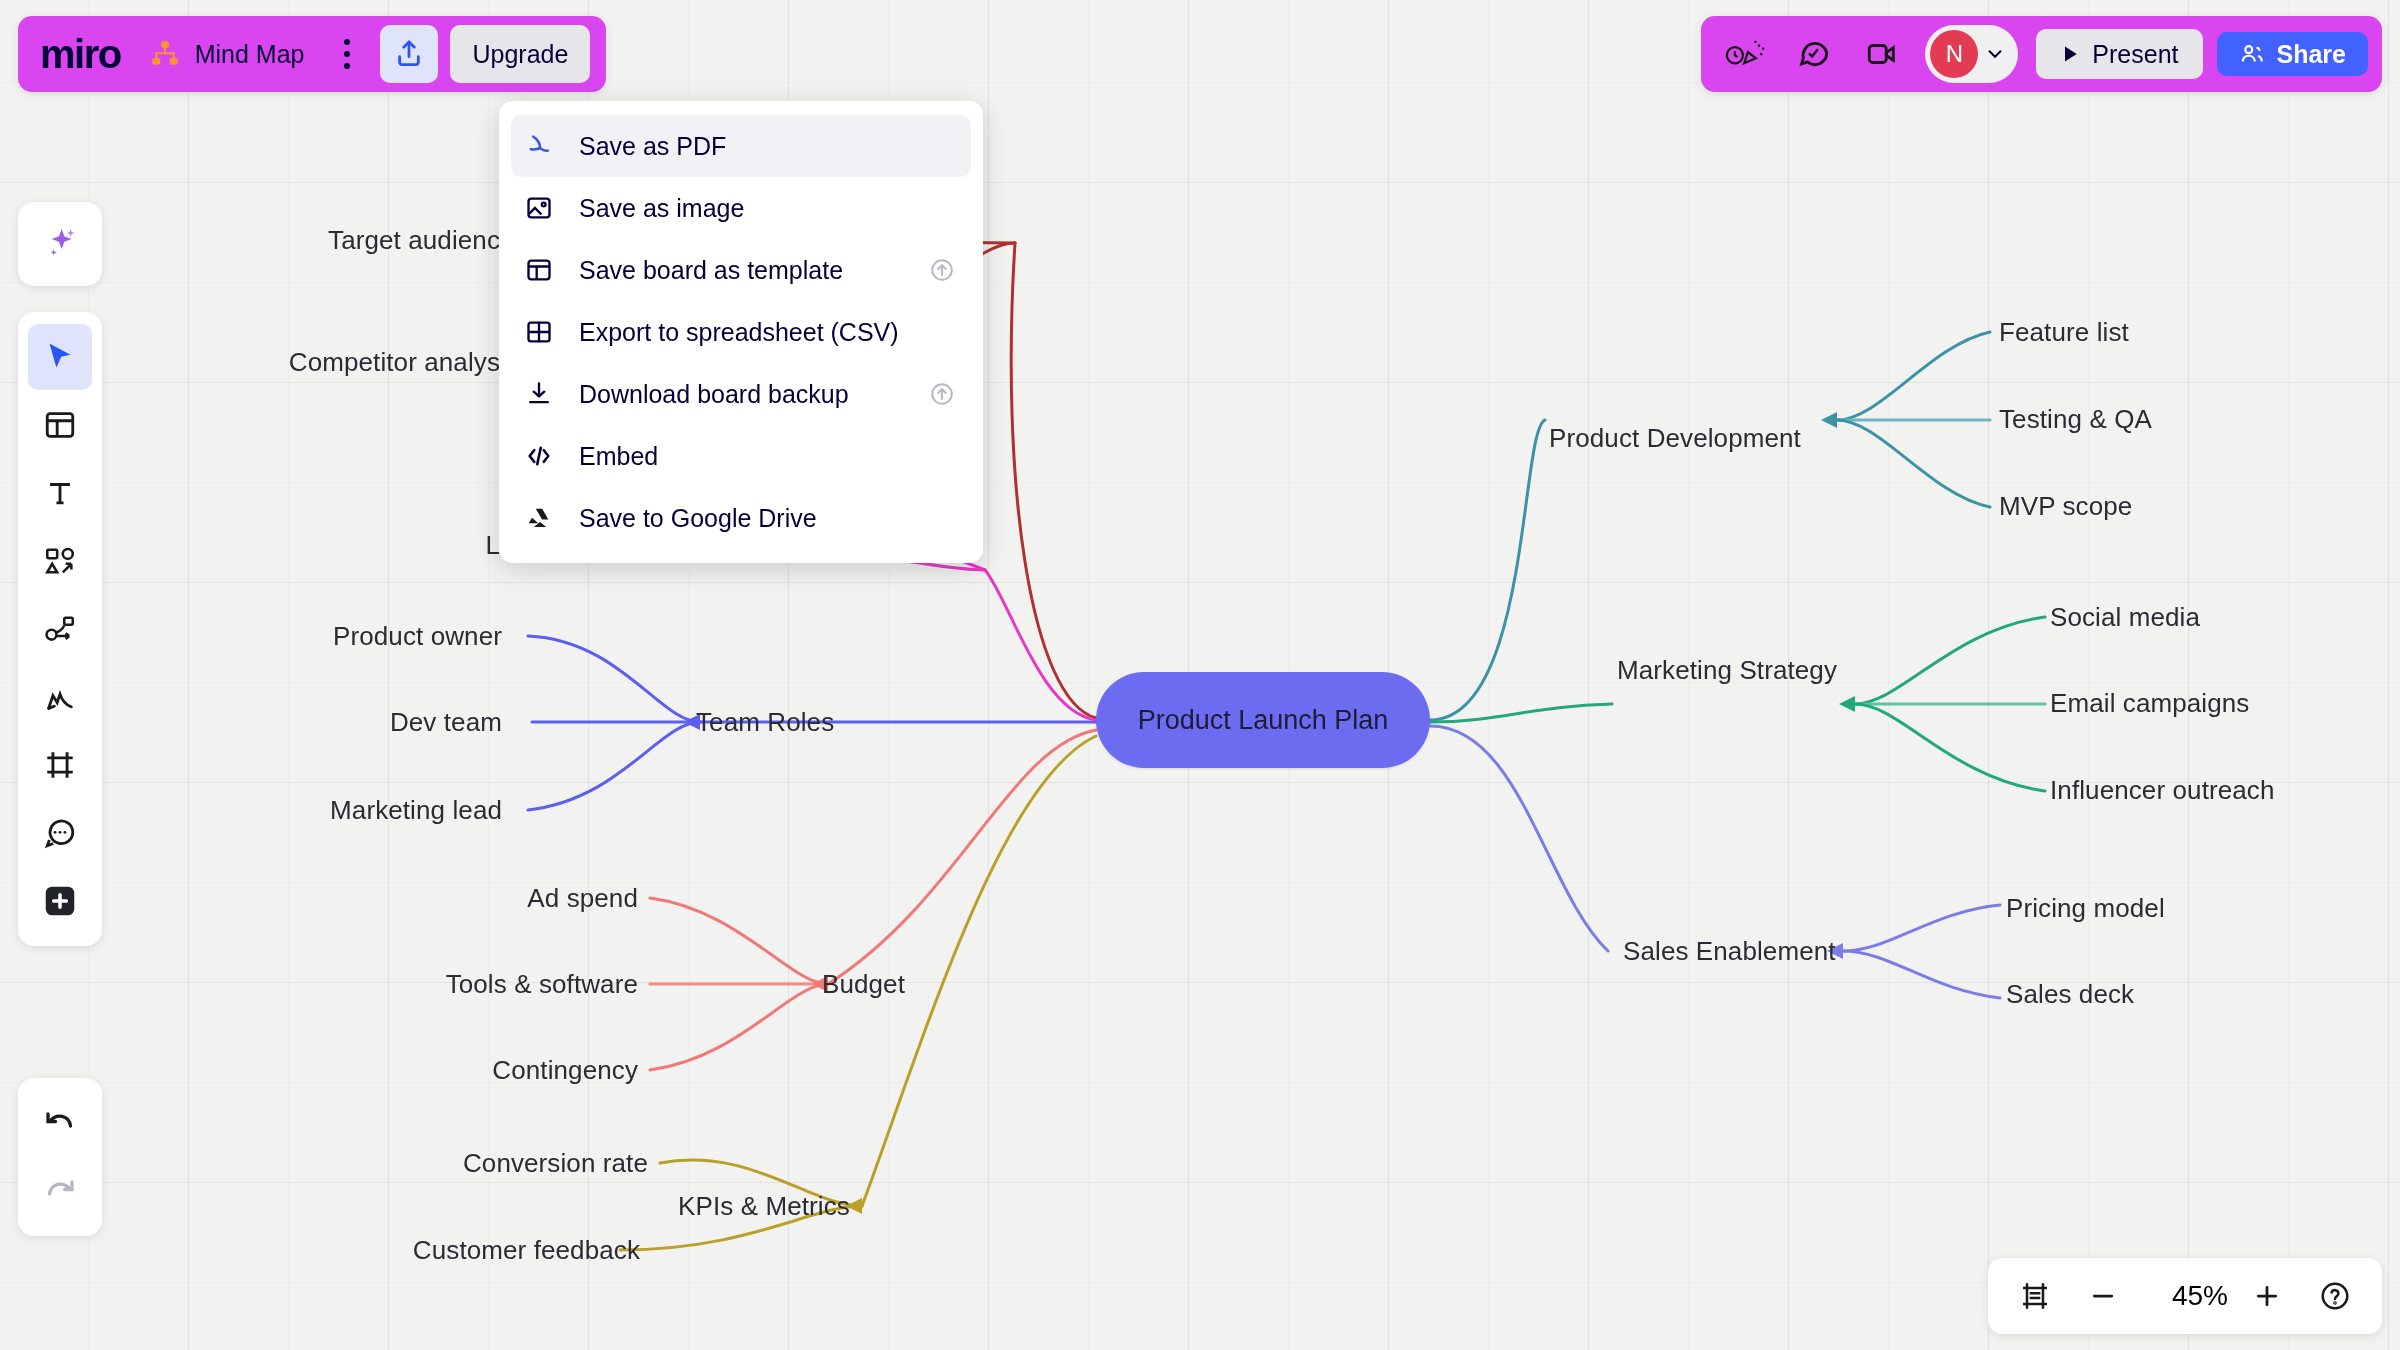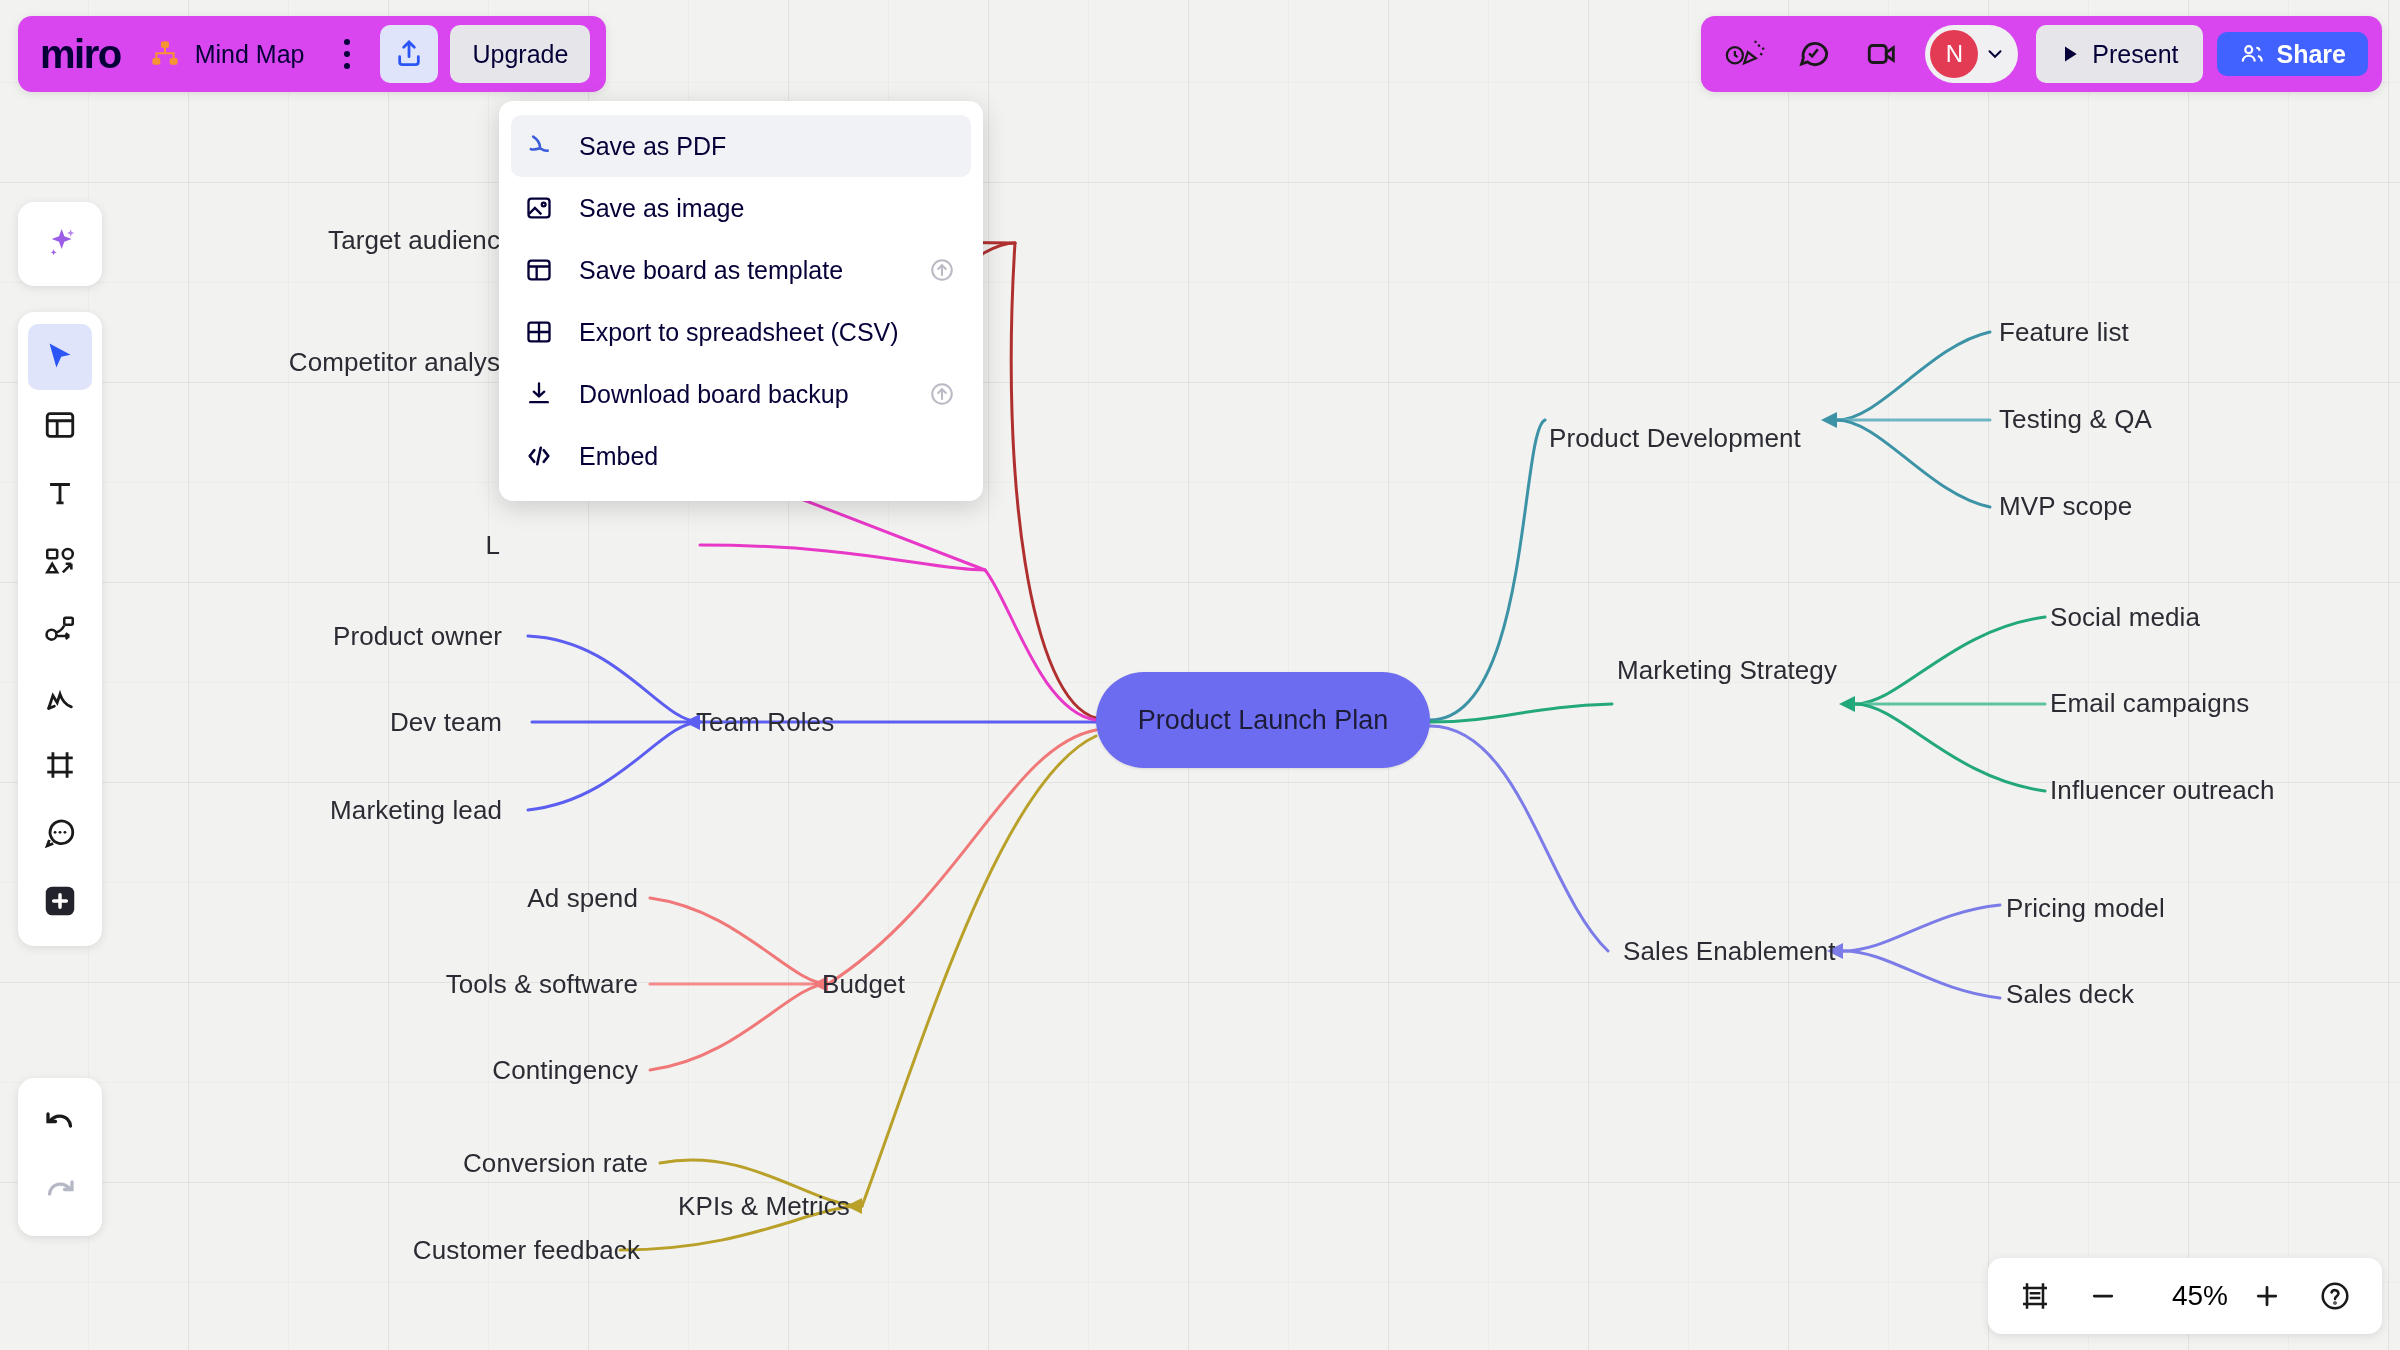--- a/index.html
+++ b/index.html
@@ -90,21 +90,21 @@
     display: flex; align-items: center; gap: 6px;
     background: #f0f0f3; border-radius: 30px; padding: 5px 12px 5px 5px;
     margin: 0 6px; cursor: pointer;
   }
   #avatar {
     width: 48px; height: 48px; border-radius: 50%;
     background: #e23b53; color: #fff; font-size: 24px;
     display: flex; align-items: center; justify-content: center;
   }
   #present-btn {
-    height: 58px; padding: 0 24px; border-radius: 10px; background: #e6e6ea;
+    height: 50px; padding: 0 24px; border-radius: 10px; background: #e6e6ea;
     color: #050038; font-size: 25px; display: flex; align-items: center; gap: 12px;
     cursor: pointer; margin-left: 6px;
   }
   #share-btn {
     height: 44px; padding: 12px 22px; border-radius: 10px; background: #4262ff;
     color: #fff; font-size: 25px; font-weight: 600; display: flex; align-items: center;
     gap: 12px; cursor: pointer; margin-left: 8px;
   }
 
   
@@ -470,20 +470,30 @@
 
     <div class="menu-item">
       <span class="mi-icon">
         <svg width="28" height="28" viewBox="0 0 24 24" fill="none" stroke="#050038" stroke-width="2.2" stroke-linecap="round" stroke-linejoin="round">
           <path d="M8 7l-4 5 4 5M16 7l4 5-4 5M13.5 5l-3 14"></path>
         </svg>
       </span>
       <span>Embed</span>
     </div>
 
+    <div class="menu-item">
+      <span class="mi-icon">
+        <svg width="28" height="28" viewBox="0 0 24 24">
+          <path d="M9.3 4h5.4l5.3 9.2h-5.4z" fill="#1a1a1a"></path>
+          <path d="M3.2 16.5L6 11.7l5.4 4.8z" fill="#1a1a1a"></path>
+          <path d="M7.6 19.8l5.2-4.3 5.5 4.3z" fill="#1a1a1a"></path>
+        </svg>
+      </span>
+      <span>Save to Google Drive</span>
+    </div>
 
   </div>
 
   <div id="zoom-bar">
     <div class="zb-btn">
       <svg width="32" height="32" viewBox="0 0 24 24" fill="none" stroke="#1a1a1a" stroke-width="1.9">
         <path d="M6 2.5v19M18 2.5v19M3 6h18M3 18h18"></path>
           <path d="M8 10h8M8 13.5h8"></path>
       </svg>
     </div>

